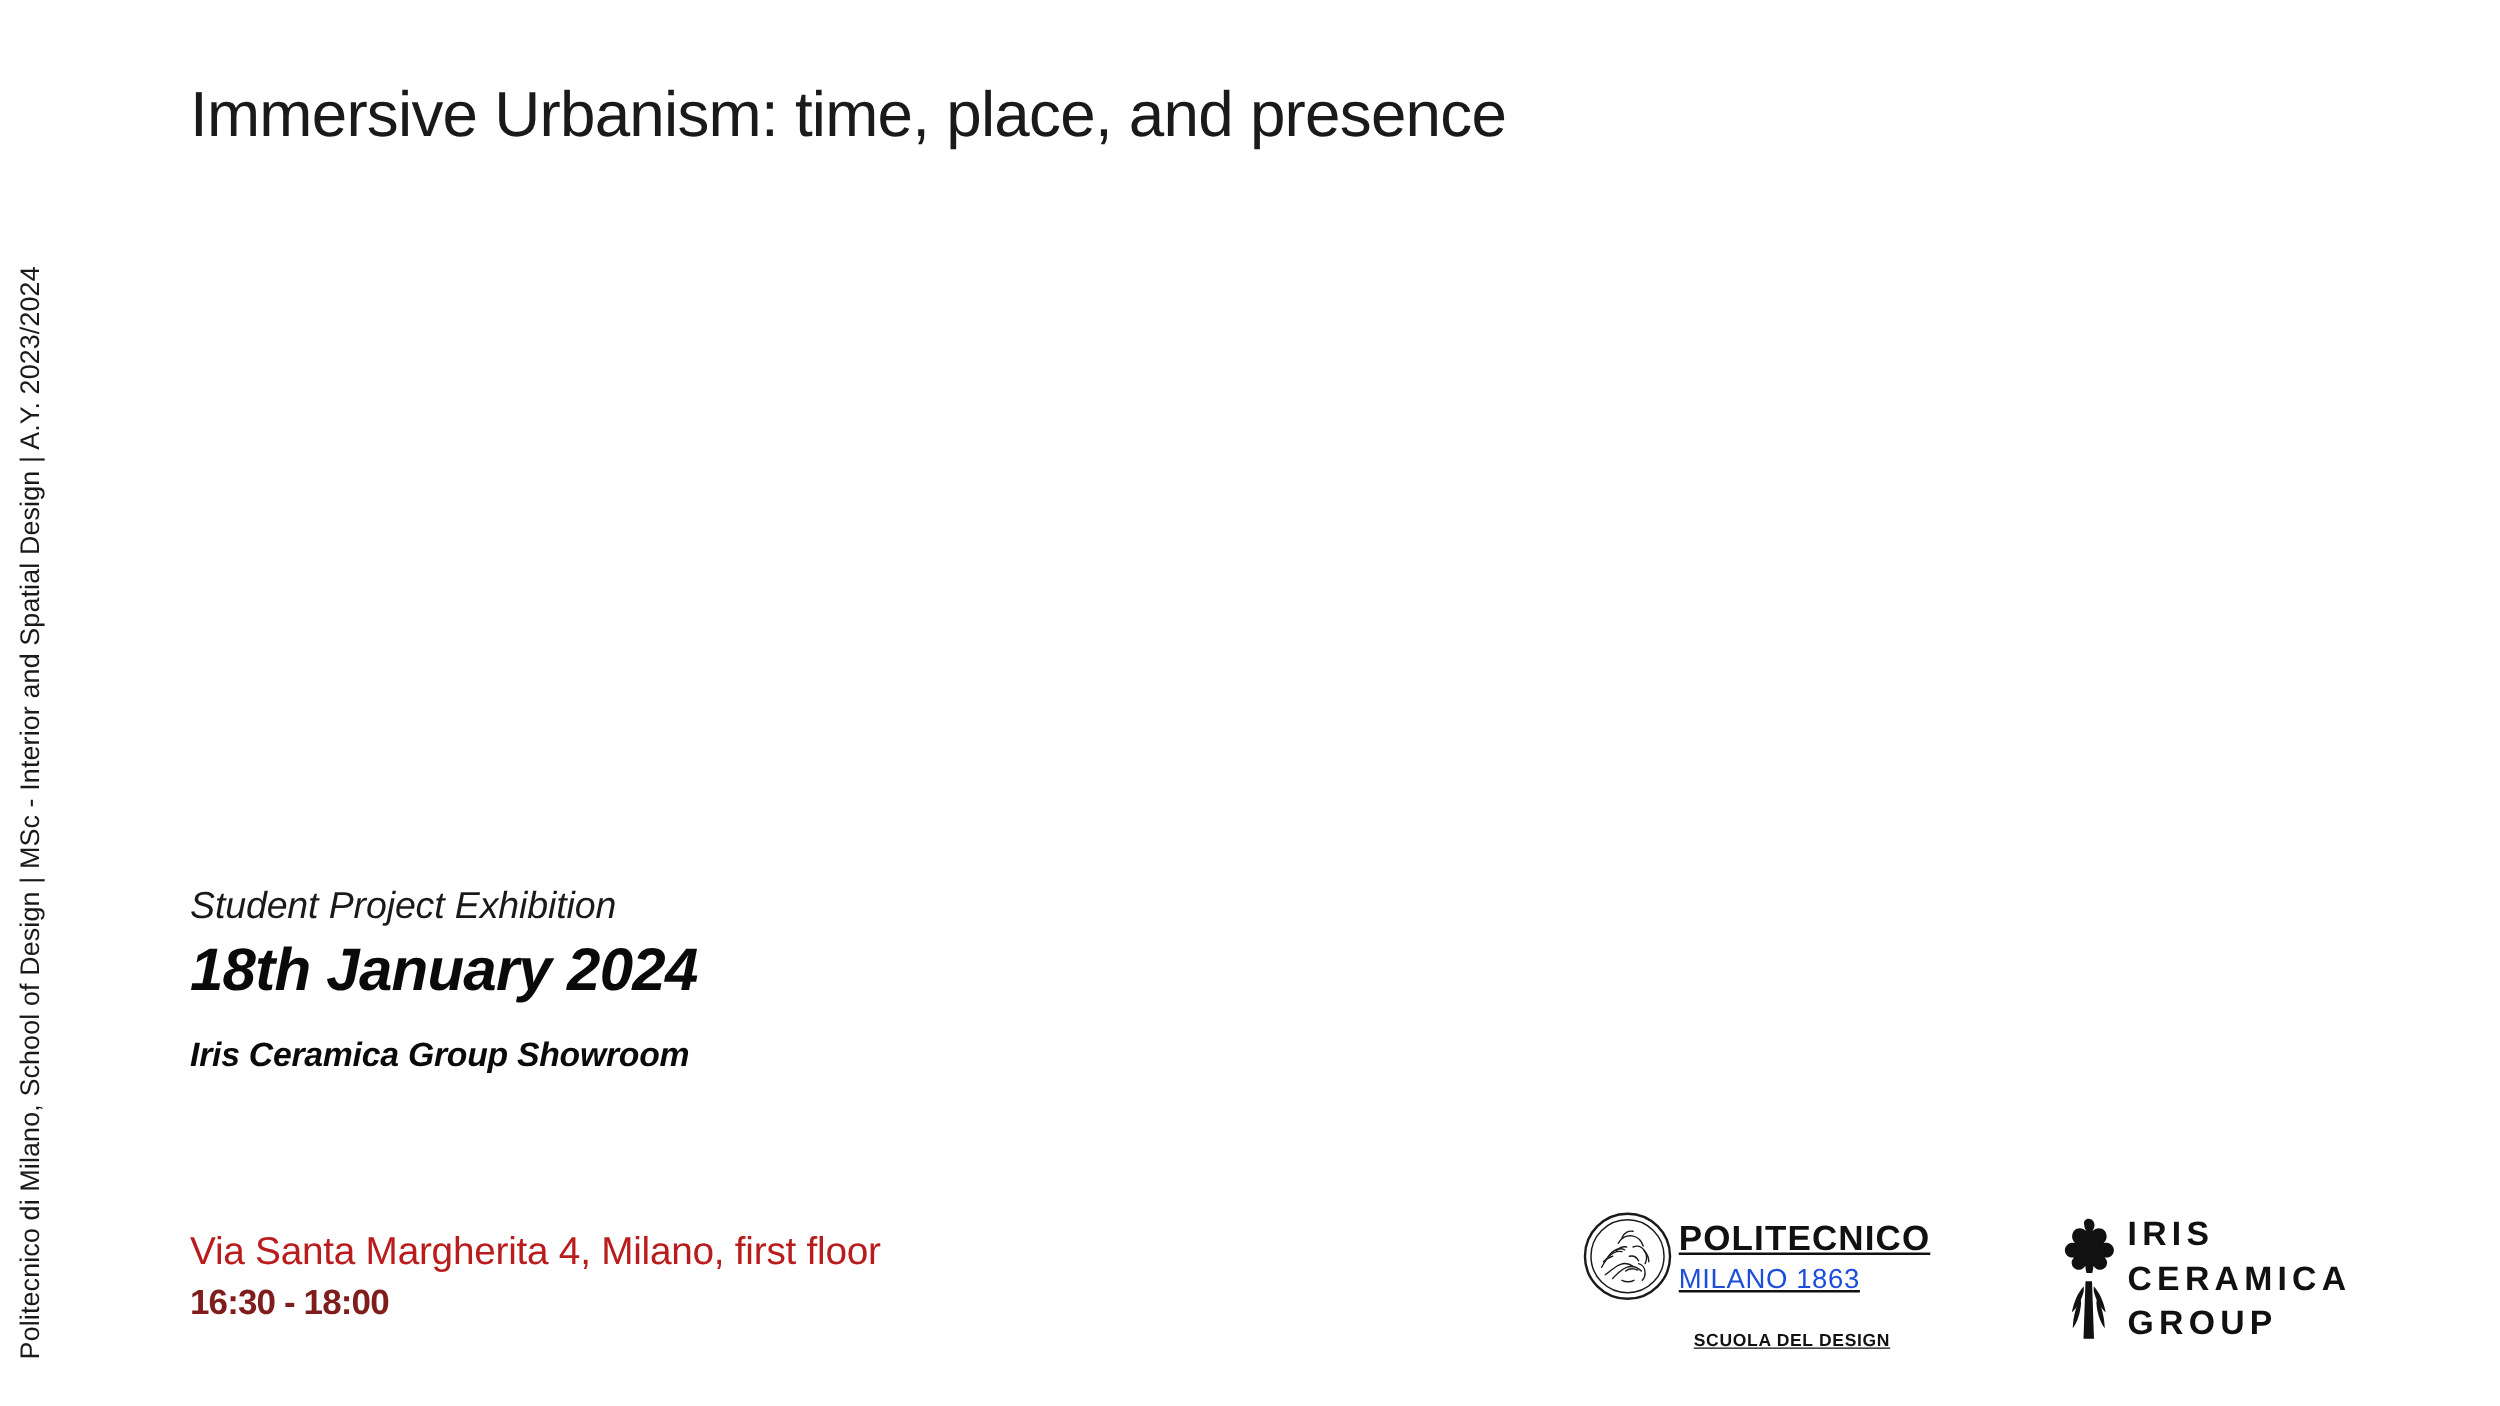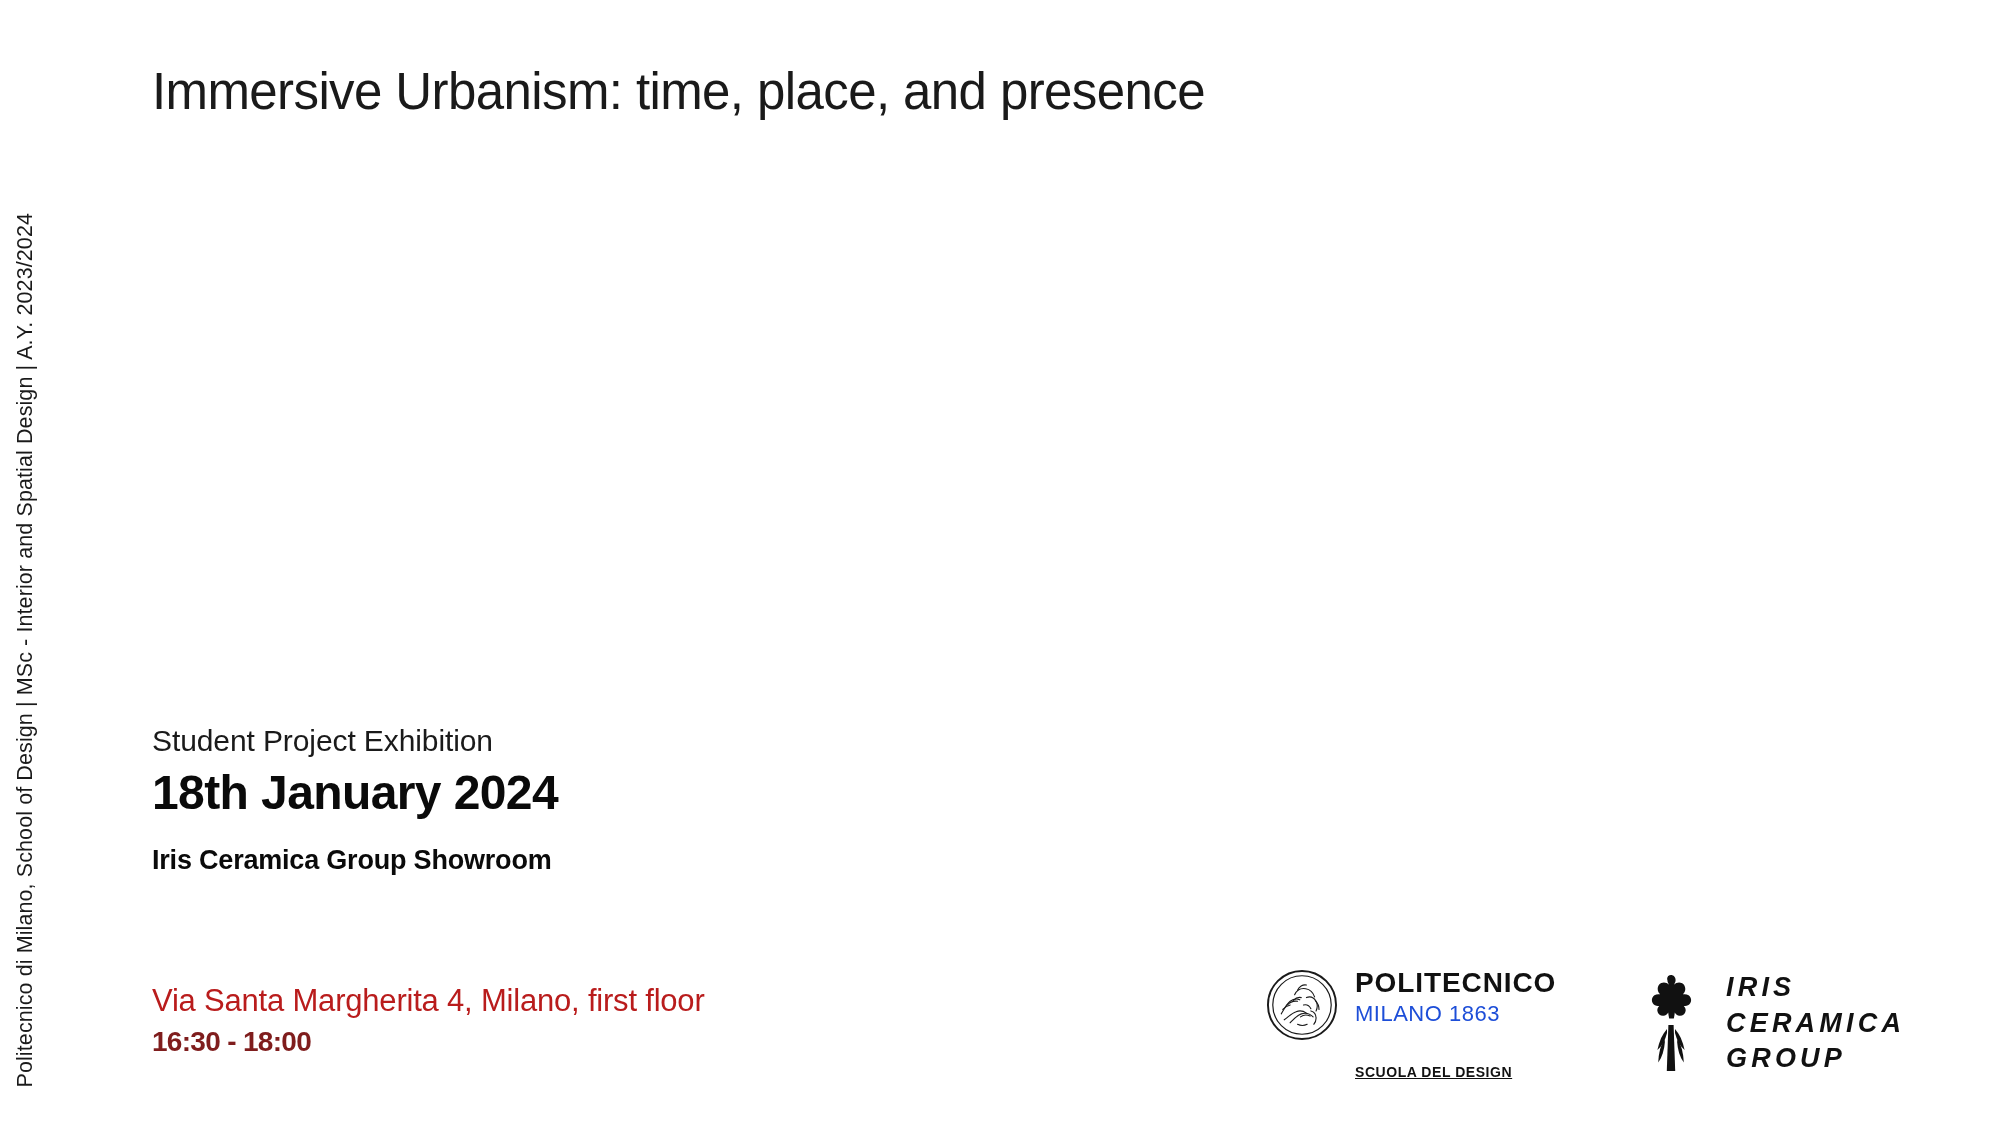--- a/index.html
+++ b/index.html
@@ -56,22 +56,23 @@
     letter-spacing: -0.6px;
     line-height: 1.18;
     color: #1a1a1a;
     margin: 14px 0 0 0;
   }
 
   
   #event-block {
     position: absolute;
     left: 152px;
-    top: 722px;
+    top: 706px;
     width: 1000px;
+    font-style: italic;
   }
   .evt-kicker {
     font-size: 30px;
     font-weight: 400;
     letter-spacing: -0.1px;
     line-height: 1.25;
     color: #1a1a1a;
   }
   .evt-date {
     font-size: 48px;
@@ -124,22 +125,23 @@
 
   
   #polimi-logo {
     position: absolute;
     left: 0;
     top: 0;
     width: 280px;
   }
   #polimi-main {
     display: flex;
-    align-items: flex-start;
-    gap: 16px;
+    align-items: center;
+    gap: 4px;
+    text-decoration: underline;
   }
   #polimi-seal {
     width: 74px;
     height: 74px;
     flex: 0 0 74px;
   }
   #polimi-words {
     line-height: 1;
   }
   #polimi-name {
@@ -167,22 +169,20 @@
     text-decoration: underline;
   }
 
   
   #iris-logo {
     position: absolute;
     left: 375px;
     top: 2px;
     display: flex;
     align-items: center;
-    gap: 24px;
-    font-style: italic;
   }
   #iris-mark {
     width: 62px;
     height: 100px;
     flex: 0 0 62px;
   }
   #iris-words {
     line-height: 1;
   }
   .iris-word {

